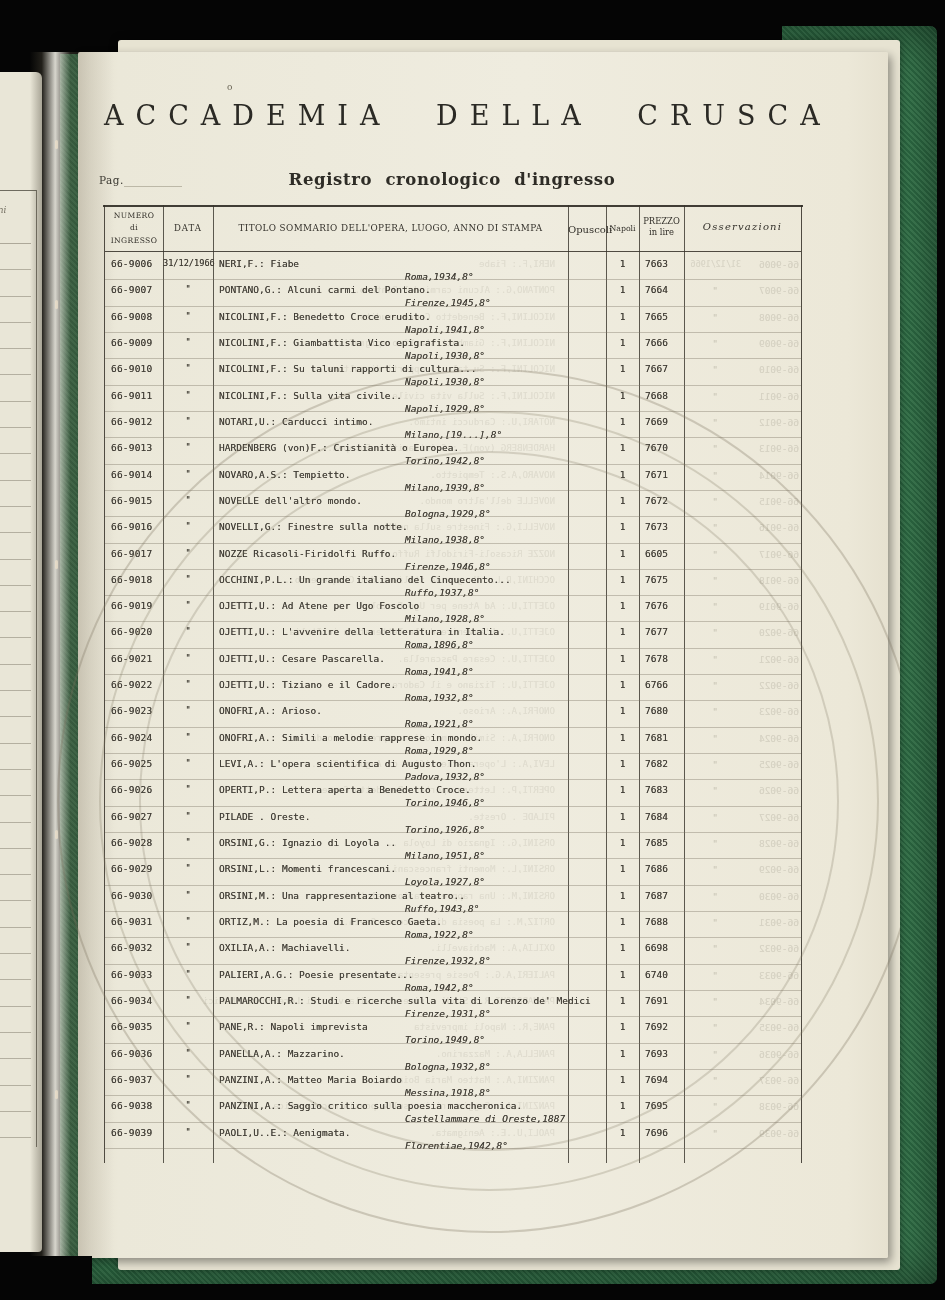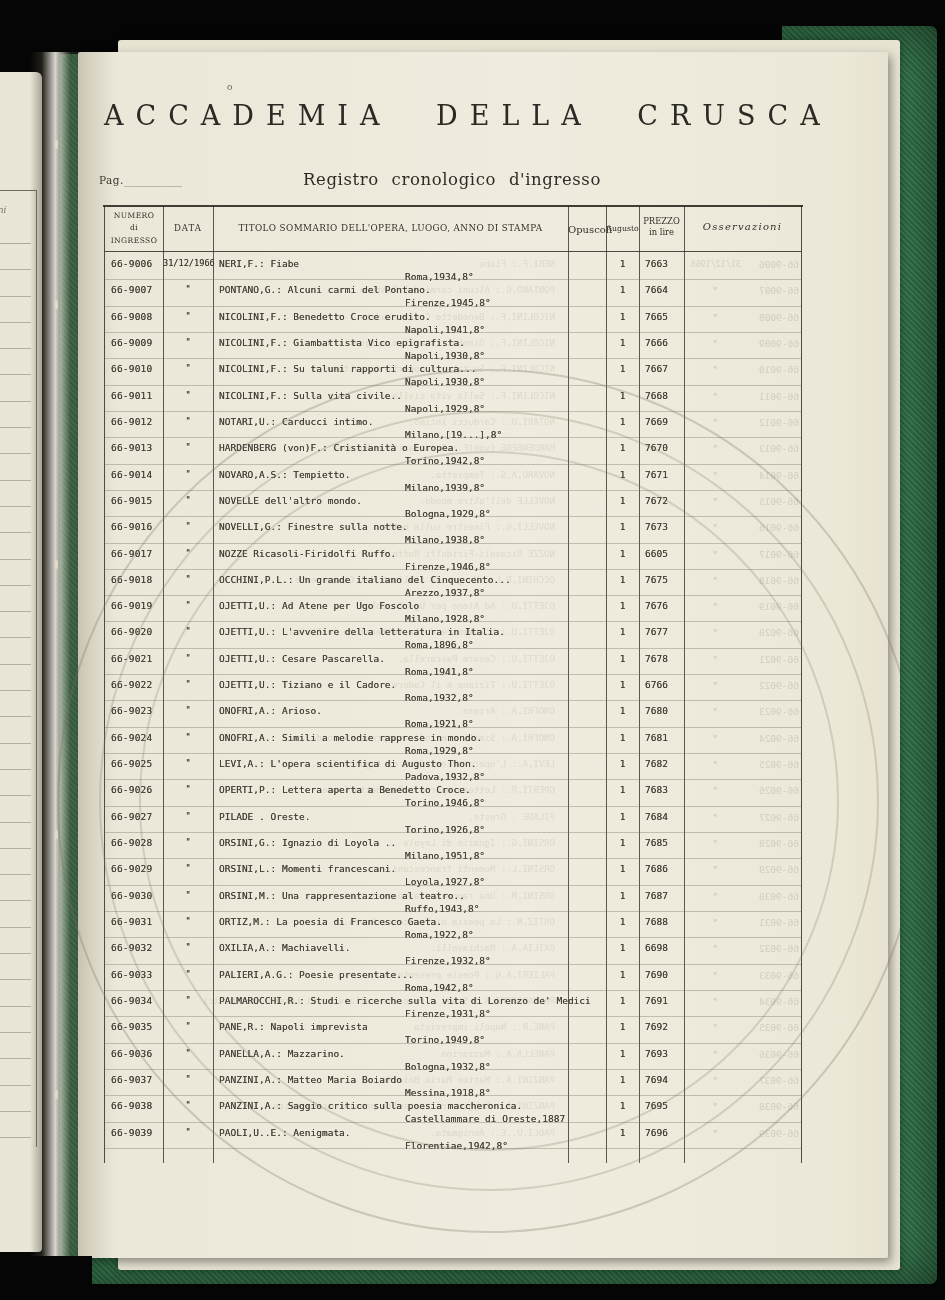--- a/index.html
+++ b/index.html
@@ -37,21 +37,21 @@
   .ring.r1{left:57px;top:317px;width:860px;height:860px;border:2.5px solid rgba(122,114,93,.30);}
   .ring.r2{left:99px;top:359px;width:776px;height:776px;border:2px solid rgba(122,114,93,.25);}
   .ring.r3{left:139px;top:399px;width:696px;height:696px;border:2px solid rgba(122,114,93,.24);}
   
   .inst-title{position:absolute;left:26px;top:48px;width:696px;text-align:center;
     font-size:27px;color:#2b2a25;letter-spacing:12px;word-spacing:24px;white-space:nowrap;}
   .corner-mark{position:absolute;left:149px;top:30px;font-size:9px;color:#6b6657;}
   .pag-line{position:absolute;left:21px;top:122px;font-size:10.5px;color:#3a3831;letter-spacing:.5px;}
   .pag-blank{position:absolute;left:46px;top:124px;width:58px;border-bottom:1px solid rgba(150,143,125,.55);height:10px;}
   .reg-title{position:absolute;left:26px;top:118px;width:696px;text-align:center;
-    font-size:16.5px;font-weight:400;color:#2e2c26;letter-spacing:.6px;word-spacing:7px;}
+    font-size:16.5px;font-weight:700;color:#2e2c26;letter-spacing:.6px;word-spacing:7px;}
   
   .table{position:absolute;left:26px;top:153px;width:696px;height:958px;
     border-left:1.6px solid rgba(50,46,38,.85);border-right:1.6px solid rgba(50,46,38,.85);}
   .table-top{position:absolute;left:-2px;top:0;width:700px;height:2.2px;background:rgba(45,42,34,.9);}
   .head-sep{position:absolute;left:0;top:46px;width:696px;height:1.4px;background:rgba(50,46,38,.85);}
   .vline{position:absolute;top:0;width:1px;height:958px;background:rgba(55,51,42,.8);}
   .hd{position:absolute;color:#33302a;text-align:center;}
   .hd-numero{left:0;top:5px;width:58px;font-size:7.6px;line-height:12.4px;letter-spacing:.4px;}
   .hd-data{left:58px;top:18px;width:50px;font-size:8.6px;letter-spacing:1px;}
   .hd-titolo{left:108px;top:18px;width:355px;font-size:8.8px;letter-spacing:.4px;white-space:nowrap;}
@@ -61,21 +61,21 @@
   .hd-oss{left:579px;top:16px;width:117px;font-style:italic;font-size:10px;letter-spacing:1.2px;}
   
   .rows{position:absolute;left:0;top:48px;width:696px;height:910px;}
   .rule{position:absolute;left:0;width:696px;height:1px;background:rgba(120,113,96,.38);}
   .entry{position:absolute;left:0;width:696px;height:0;}
   .c{position:absolute;white-space:nowrap;font-family:"DejaVu Sans Mono",monospace;
      font-size:9.5px;color:#403d36;text-shadow:0 0 .4px rgba(62,57,46,.7);}
   .c.num{left:6px;top:5px;letter-spacing:.2px;}
   .c.date{left:58px;top:5px;width:50px;text-align:center;font-size:8.6px;}
   .c.title{left:114px;top:5px;}
-  .c.imprint{left:300px;top:18px;}
+  .c.imprint{left:300px;top:18px;font-style:italic;}
   .c.vol{left:501px;top:5px;width:33px;text-align:center;}
   .c.prezzo{left:540px;top:5px;}
   .bleed{color:#6f6a5a;opacity:.16;transform:scaleX(-1);filter:blur(.4px);}
   .c.bleedtitle{left:118px;top:6px;width:332px;text-align:left;font-size:9px;opacity:.11;}
   .c.bleedditto{left:600px;top:6px;width:20px;text-align:center;opacity:.22;}
   .c.bleednum{left:610px;top:6px;width:80px;text-align:left;padding-right:4px;opacity:.17;}
   .c.bleeddate{left:580px;top:6px;width:56px;font-size:8.4px;opacity:.15;}
 </style>
 </head>
 <body>
@@ -106,21 +106,21 @@
       <div class="vline" style="left:579px"></div>
 
       <div class="hd hd-numero">
         <div>NUMERO</div>
         <div>di</div>
         <div>INGRESSO</div>
       </div>
       <div class="hd hd-data">DATA</div>
       <div class="hd hd-titolo">TITOLO SOMMARIO DELL'OPERA, LUOGO, ANNO DI STAMPA</div>
       <div class="hd hd-opuscoli">Opuscoli</div>
-      <div class="hd hd-volumi">Augusto</div>
+      <div class="hd hd-volumi">Napoli</div>
       <div class="hd hd-prezzo">
         <div>PREZZO</div>
         <div>in lire</div>
       </div>
       <div class="hd hd-oss">Osservazioni</div>
 
       <div class="rows" id="rows">
           <div class="entry" style="top: 0px;">
             <span class="c num">66-9006</span>
             <span class="c date first">31/12/1966</span>
@@ -262,21 +262,21 @@
             <span class="c prezzo">6605</span>
             <span class="c bleedtitle bleed">NOZZE Ricasoli-Firidolfi Ruffo.</span>
             <span class="c bleedditto bleed">"</span>
             <span class="c bleednum bleed">66-9017</span>
           </div>
           <div class="rule" style="top: 315.84px;"></div>
           <div class="entry" style="top: 315.84px;">
             <span class="c num">66-9018</span>
             <span class="c date">"</span>
             <span class="c title">OCCHINI,P.L.: Un grande italiano del Cinquecento...</span>
-            <span class="c imprint">Arezzo,1937,8°</span>
+            <span class="c imprint">Ruffo,1937,8°</span>
             <span class="c vol">1</span>
             <span class="c prezzo">7675</span>
             <span class="c bleedtitle bleed">OCCHINI,P.L.: Un grande italiano del Cinquecento...</span>
             <span class="c bleedditto bleed">"</span>
             <span class="c bleednum bleed">66-9018</span>
           </div>
           <div class="rule" style="top: 342.16px;"></div>
           <div class="entry" style="top: 342.16px;">
             <span class="c num">66-9019</span>
             <span class="c date">"</span>
@@ -444,21 +444,21 @@
             <span class="c bleedditto bleed">"</span>
             <span class="c bleednum bleed">66-9032</span>
           </div>
           <div class="rule" style="top: 710.64px;"></div>
           <div class="entry" style="top: 710.64px;">
             <span class="c num">66-9033</span>
             <span class="c date">"</span>
             <span class="c title">PALIERI,A.G.: Poesie presentate...</span>
             <span class="c imprint">Roma,1942,8°</span>
             <span class="c vol">1</span>
-            <span class="c prezzo">7690</span>
+            <span class="c prezzo">6740</span>
             <span class="c bleedtitle bleed">PALIERI,A.G.: Poesie presentate...</span>
             <span class="c bleedditto bleed">"</span>
             <span class="c bleednum bleed">66-9033</span>
           </div>
           <div class="rule" style="top: 736.96px;"></div>
           <div class="entry" style="top: 736.96px;">
             <span class="c num">66-9034</span>
             <span class="c date">"</span>
             <span class="c title">PALMAROCCHI,R.: Studi e ricerche sulla vita di Lorenzo de' Medici</span>
             <span class="c imprint">Firenze,1931,8°</span>

